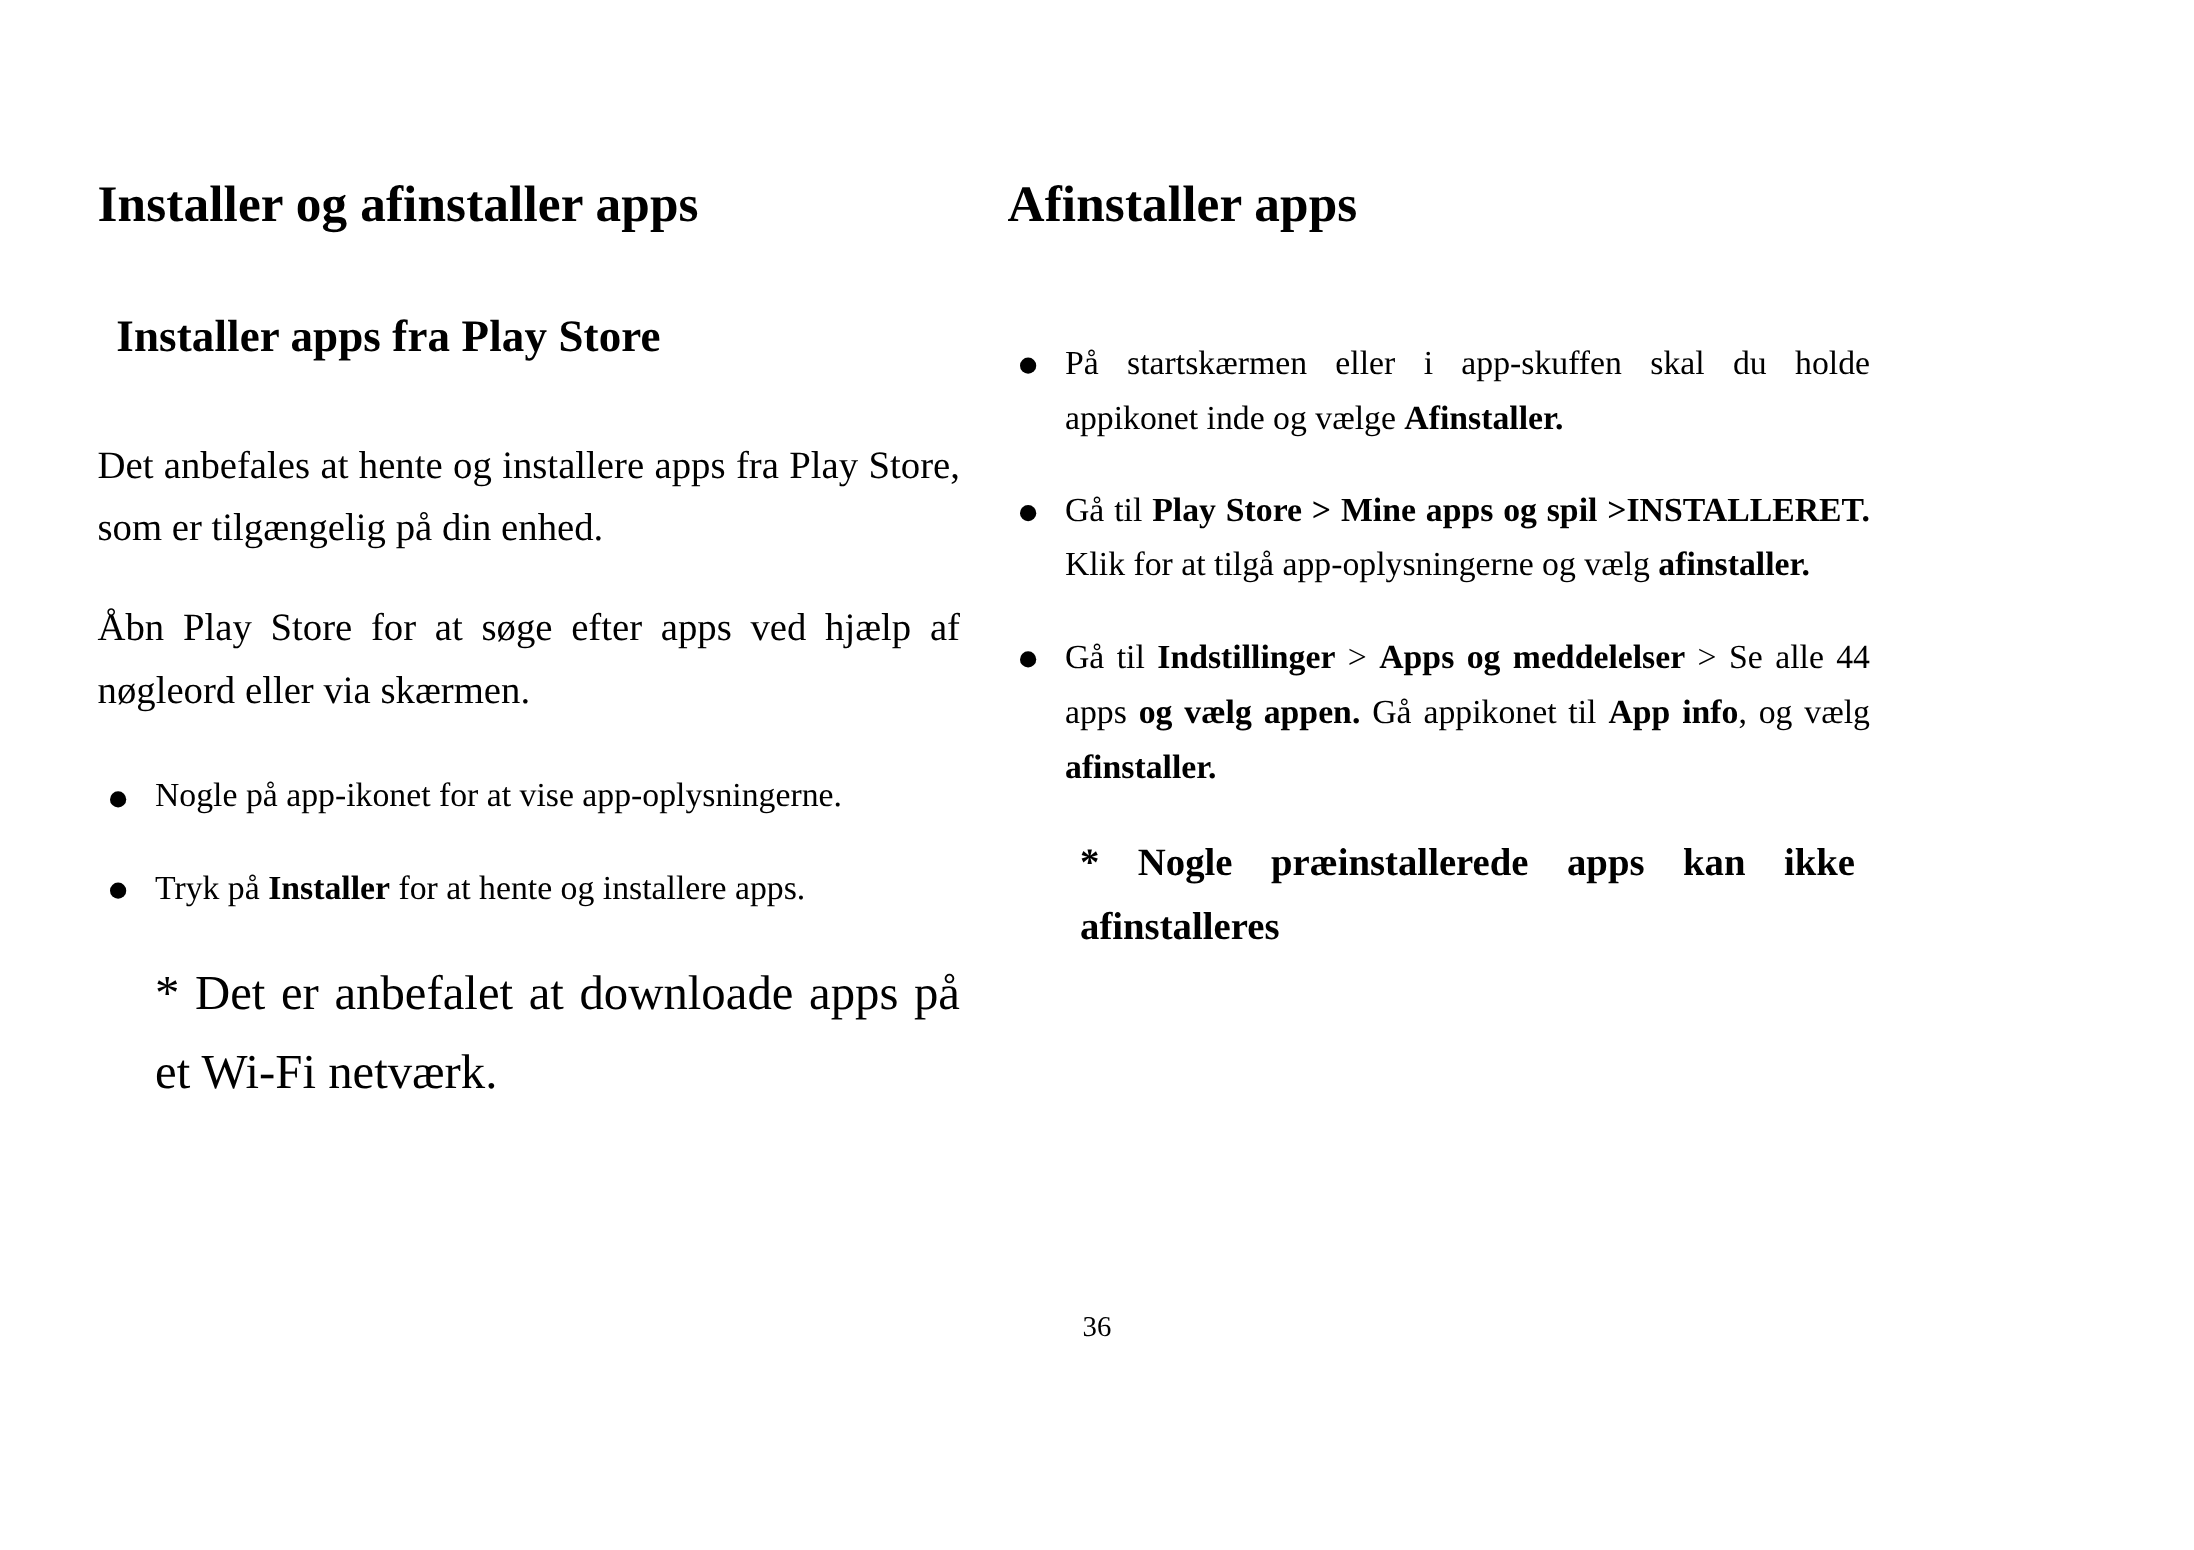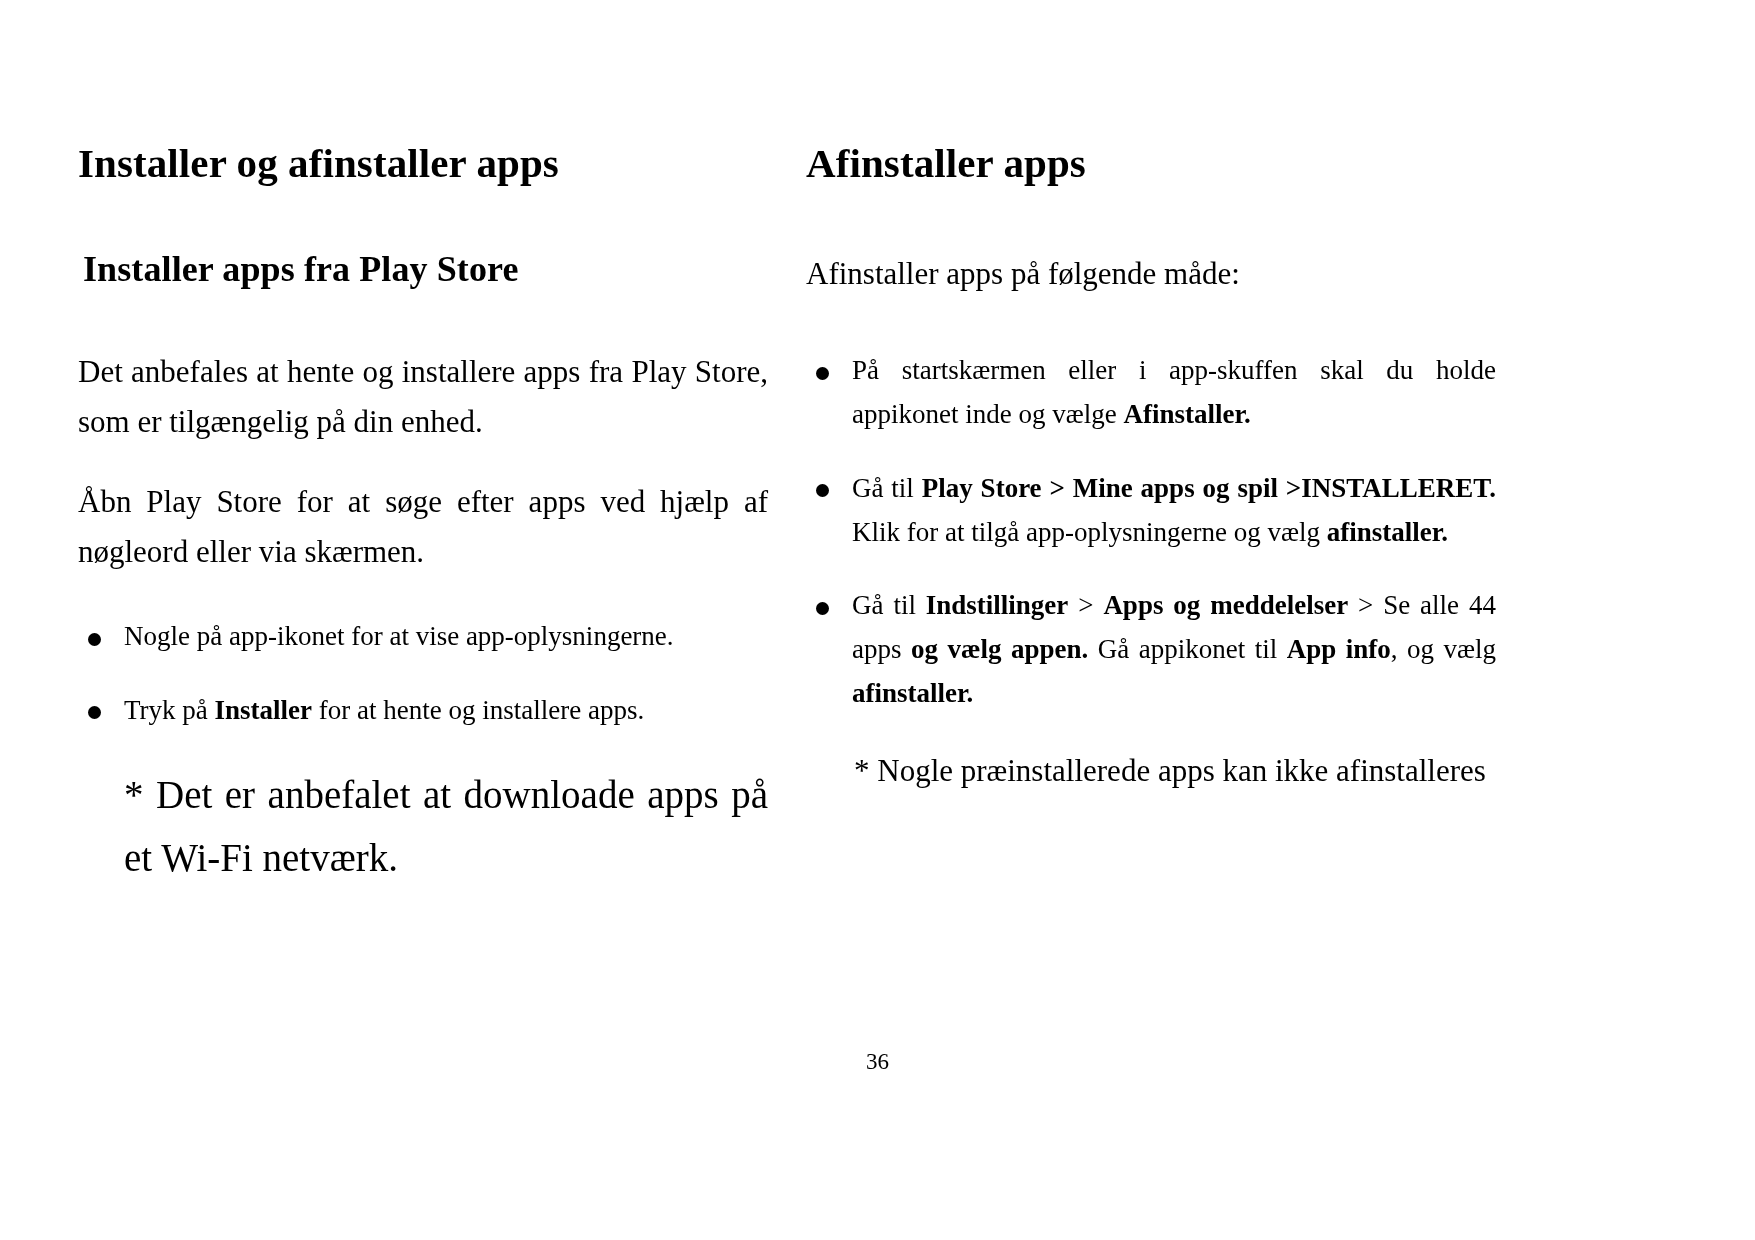--- a/index.html
+++ b/index.html
@@ -41,21 +41,21 @@
     font-size: 41px;
     font-weight: bold;
     line-height: 1.15;
     margin: 0 0 62px 0;
     letter-spacing: 0.1px;
   }
   h2.subtitle {
     font-size: 36px;
     font-weight: bold;
     line-height: 1.15;
-    margin: 0 0 56px 5px;
+    margin: 0 0 56px 15px;
     letter-spacing: 0.1px;
   }
   p.body {
     font-size: 31px;
     line-height: 1.62;
     margin: 0 0 30px 0;
     text-align: justify;
     text-justify: inter-word;
     hyphens: manual;
   }
@@ -80,24 +80,25 @@
     top: 0.64em;
     width: 13px;
     height: 13px;
     border-radius: 50%;
     background: #000000;
     display: block;
   }
   .note {
     font-size: 31px;
     line-height: 1.62;
-    margin: 2px;
+    margin: 12px;
     padding-left: 46px;
     text-align: justify;
     text-justify: inter-word;
+    font-weight: bold;
   }
   b, strong { font-weight: bold; }
 
   .left-note {
     font-size: 39px;
     line-height: 1.62;
     margin: 0;
     padding-left: 46px;
     text-align: justify;
     text-justify: inter-word;
@@ -148,21 +149,20 @@
       </ul>
 
       <p class="left-note">* Det er anbefalet at downloade apps på et Wi-Fi netværk.</p>
 
     </div>
 
     <div class="col-right">
 
       <h1 class="title">Afinstaller apps</h1>
 
-      <p class="body">Afinstaller apps på følgende måde:</p>
 
       <div class="gap-md"></div>
 
       <ul class="bullets">
 
         <li>
           <span class="marker"></span><span>På startskærmen eller i app-skuffen skal du holde appikonet inde og vælge </span><b>Afinstaller.</b>
         </li>
 
         <li>

